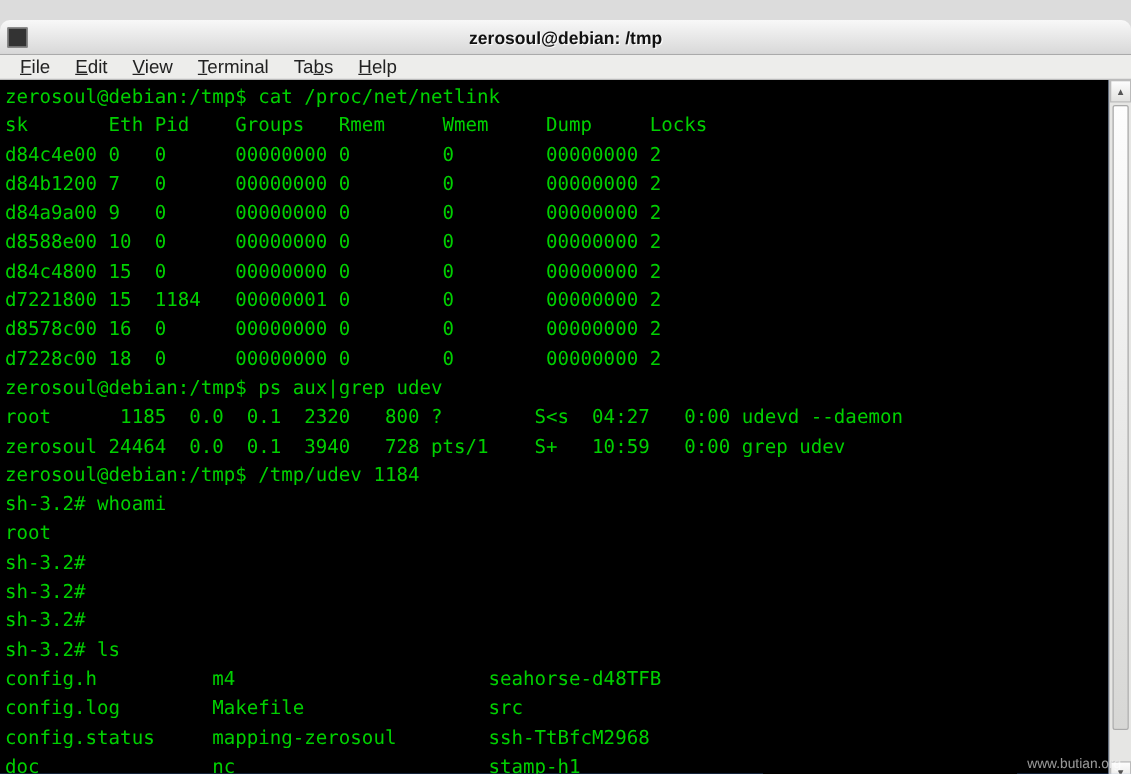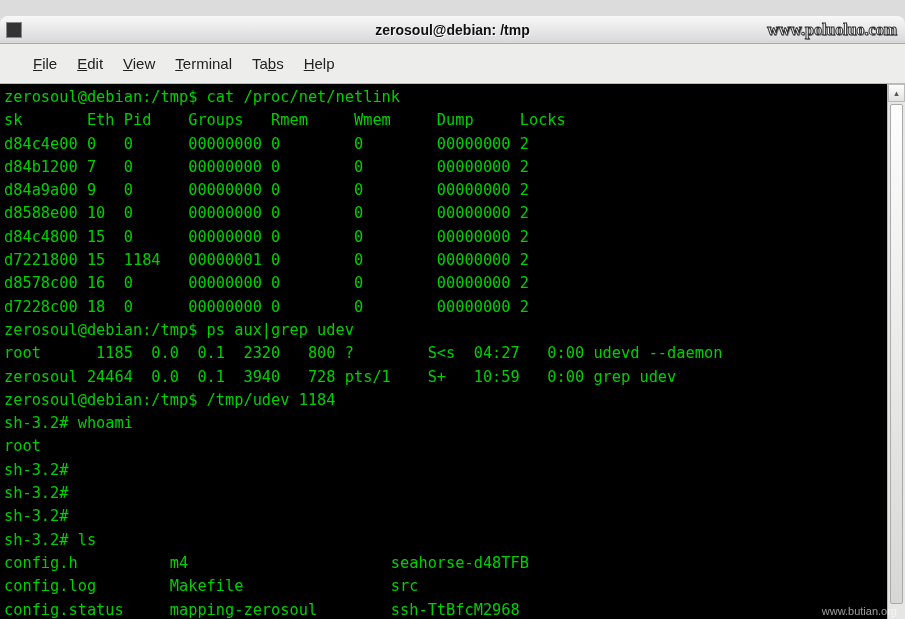--- a/index.html
+++ b/index.html
@@ -43,26 +43,26 @@
     position: absolute;
     right: 8px;
     font-family: Georgia, serif;
     font-size: 16px;
     font-weight: bold;
     color: #fff;
     -webkit-text-stroke: 1px #333;
     text-shadow: 1px 1px 0 #999;
   }
   .menubar {
-    height: 40px;
+    height: 20px;
     background: #ededeb;
     border-bottom: 1px solid #bbb;
     display: flex;
     align-items: center;
-    padding: 0 23px;
+    padding: 0 6px;
     font-size: 15px;
     color: #222;
   }
   .menu-item {
     padding: 3px 10px;
     cursor: default;
   }
   .menu-item .ul { text-decoration: underline; }
   .terminal-wrap {
     position: relative;
@@ -117,21 +117,20 @@
     font-family: sans-serif;
     pointer-events: none;
   }
 </style>
 </head>
 <body>
 
 <div class="titlebar">
   <span class="titlebar-icon"></span>
   <div class="titlebar-title">zerosoul@debian: /tmp</div>
-  <div class="titlebar-watermark">www.poluoluo.com</div>
 </div>
 
 <div class="menubar" id="menubar">
     <span class="menu-item"><span class="ul">F</span>ile</span>
     <span class="menu-item"><span class="ul">E</span>dit</span>
     <span class="menu-item"><span class="ul">V</span>iew</span>
     <span class="menu-item"><span class="ul">T</span>erminal</span>
     <span class="menu-item">Ta<span class="ul">b</span>s</span>
     <span class="menu-item"><span class="ul">H</span>elp</span>
   </div>

